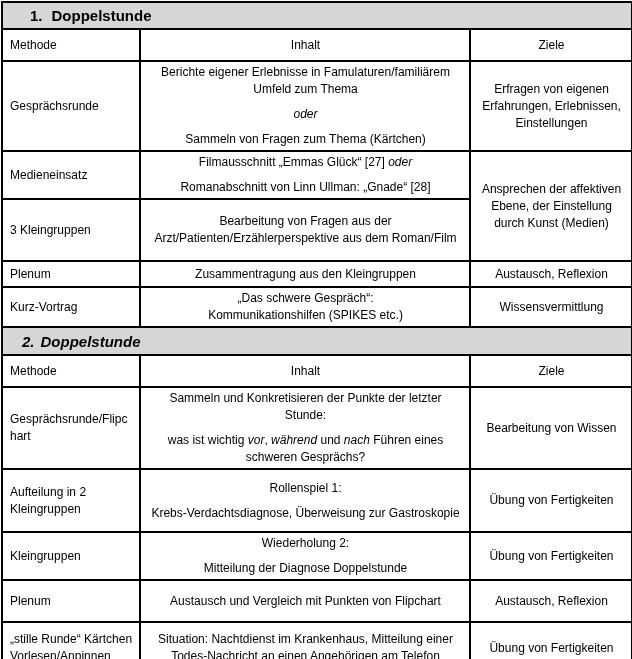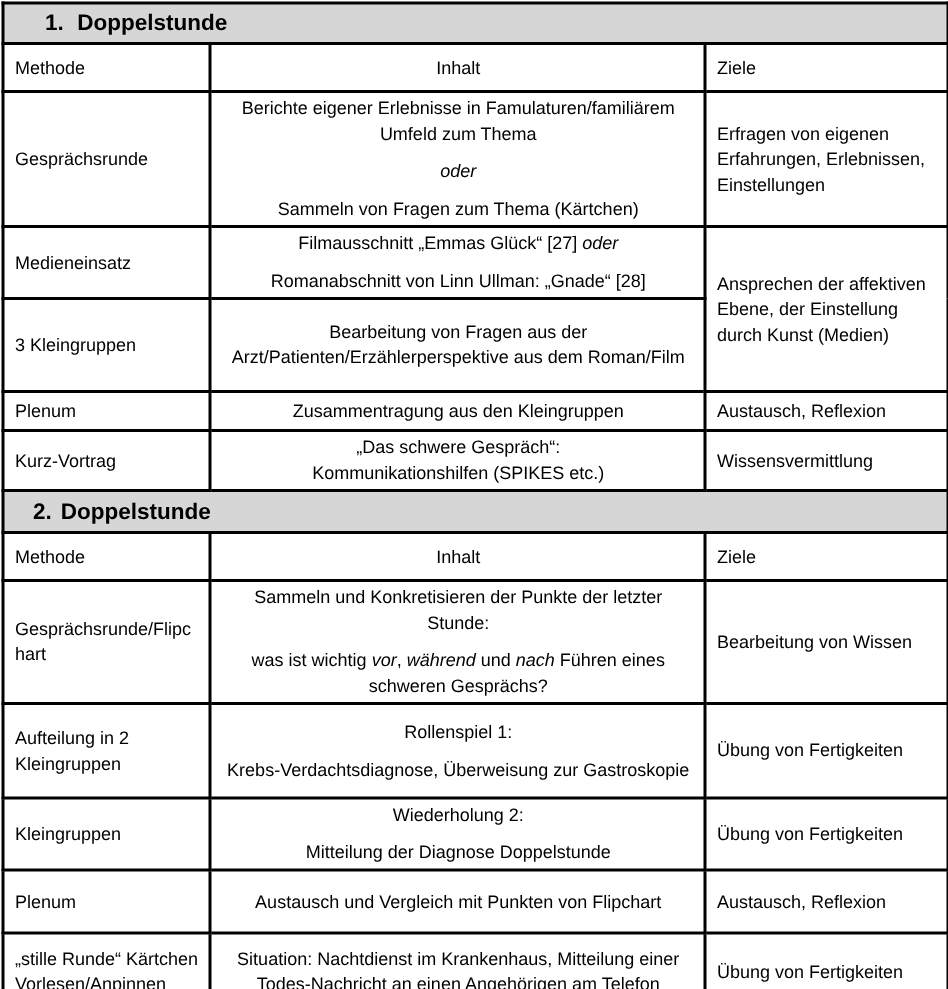--- a/index.html
+++ b/index.html
@@ -17,29 +17,29 @@
   }
   table.lesson td{
     border:2px solid #000;
     vertical-align:middle;
     padding:2px 6px 2px 7px;
     font-size:12px;
     line-height:17px;
     word-wrap:break-word;
   }
   td.c-inh{border-right:4px solid #000;padding-right:8px;text-align:center;}
-  td.c-ziel{padding-right:16px;}
+  td.c-ziel{padding-right:16px;text-align:center;}
   tr.sec td{
     background:#d6d6d6;
     font-weight:bold;
     font-size:15px;
     padding-top:4px;padding-bottom:4px;
   }
   tr.sec.s1 td{padding-left:27px;}
-  tr.sec.s2 td{padding-left:19px;}
+  tr.sec.s2 td{padding-left:19px;font-style:italic;}
   .sec-num{display:inline-block;margin-right:9px;}
   tr.sec.s2 .sec-num{margin-right:6px;}
   tr.colhead td{height:26px;}
   td p{margin:0;}
   td p + p{margin-top:8px;}
   td p.tight{margin-top:0;}
   .it{font-style:italic;}
 </style>
 </head>
 <body>

